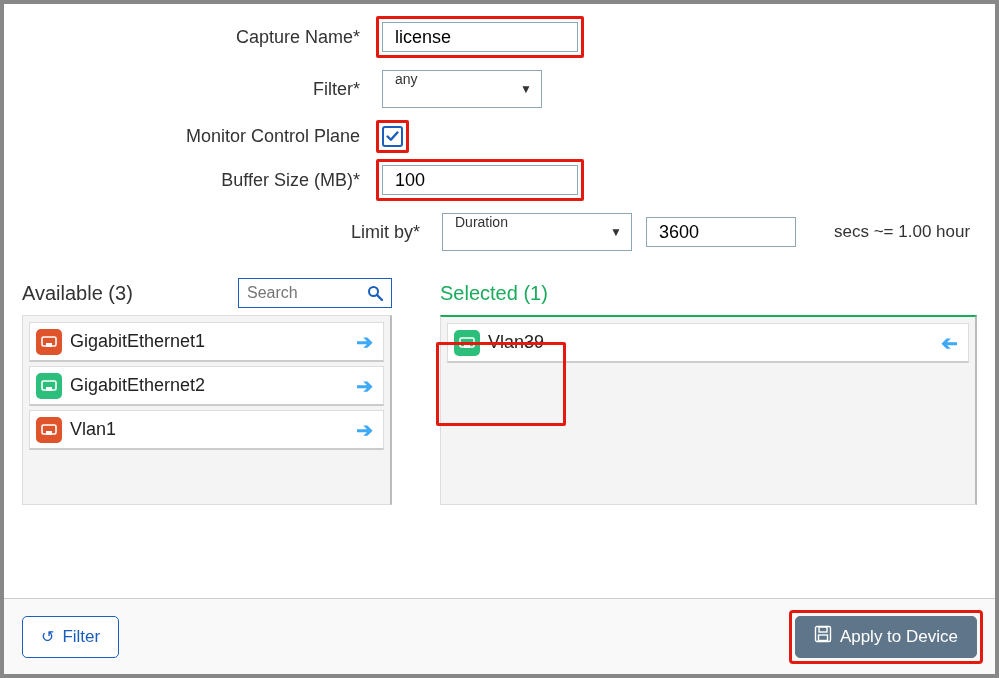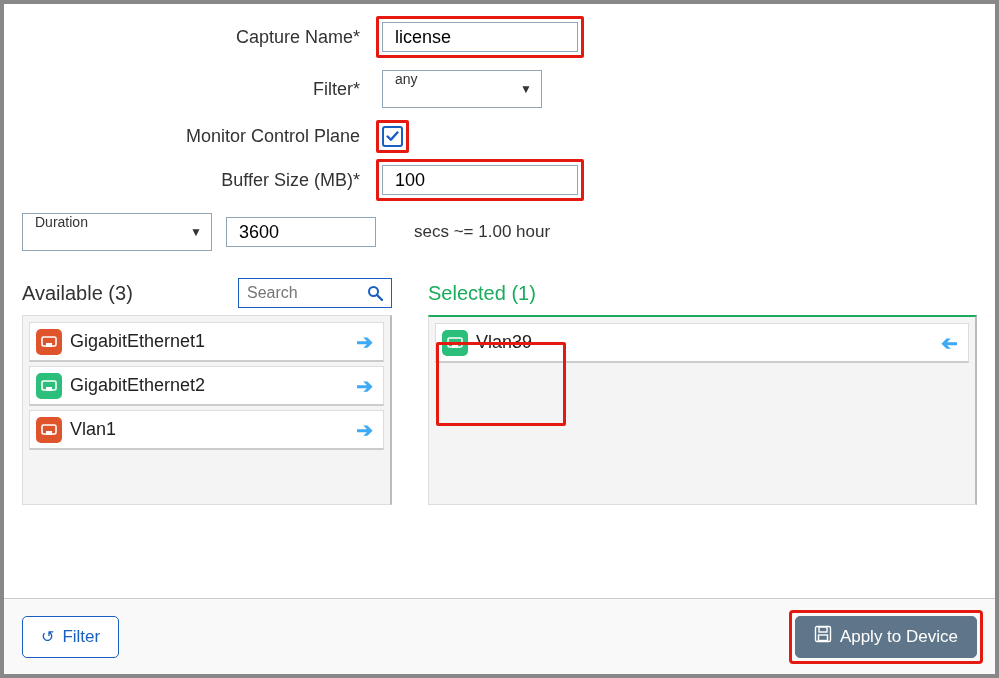--- a/index.html
+++ b/index.html
@@ -107,21 +107,21 @@
     display: flex; align-items: center; justify-content: center;
     cursor: pointer;
     background: #fff;
   }
   .checkbox svg { width: 13px; height: 13px; }
   .hint { font-size: 17px; color: #333; margin-left: 24px; }
 
   
   .dual {
     display: flex;
-    gap: 36px;
+    gap: 48px;
     margin-top: 24px;
     height: 230px;
   }
   .col { flex: 1; display: flex; flex-direction: column; }
   .col-left { flex: 0 0 370px; }
   .col-head {
     display: flex; align-items: center; justify-content: space-between;
     height: 36px;
     margin-bottom: 4px;
   }
@@ -262,20 +262,21 @@
       <div class="form-row">
         <div class="form-label">Buffer Size (MB)*</div>
         <div class="form-ctrl">
           <span class="hl-red">
             <input class="text-input w200" value="100" style="">
           </span>
         </div>
       </div>
 
       <div class="form-row" style="margin-bottom:6px;">
+        <div class="form-label" style="width:420px">Limit by*</div>
         <div class="form-ctrl">
           <span class="select-wrap">
             <div class="select" style="width:190px">Duration</div>
             <span class="select-caret">▼</span>
           </span>
           <input class="text-input w150" value="3600" style="">
           <span class="hint">secs ~= 1.00 hour</span>
         </div>
       </div>
 

